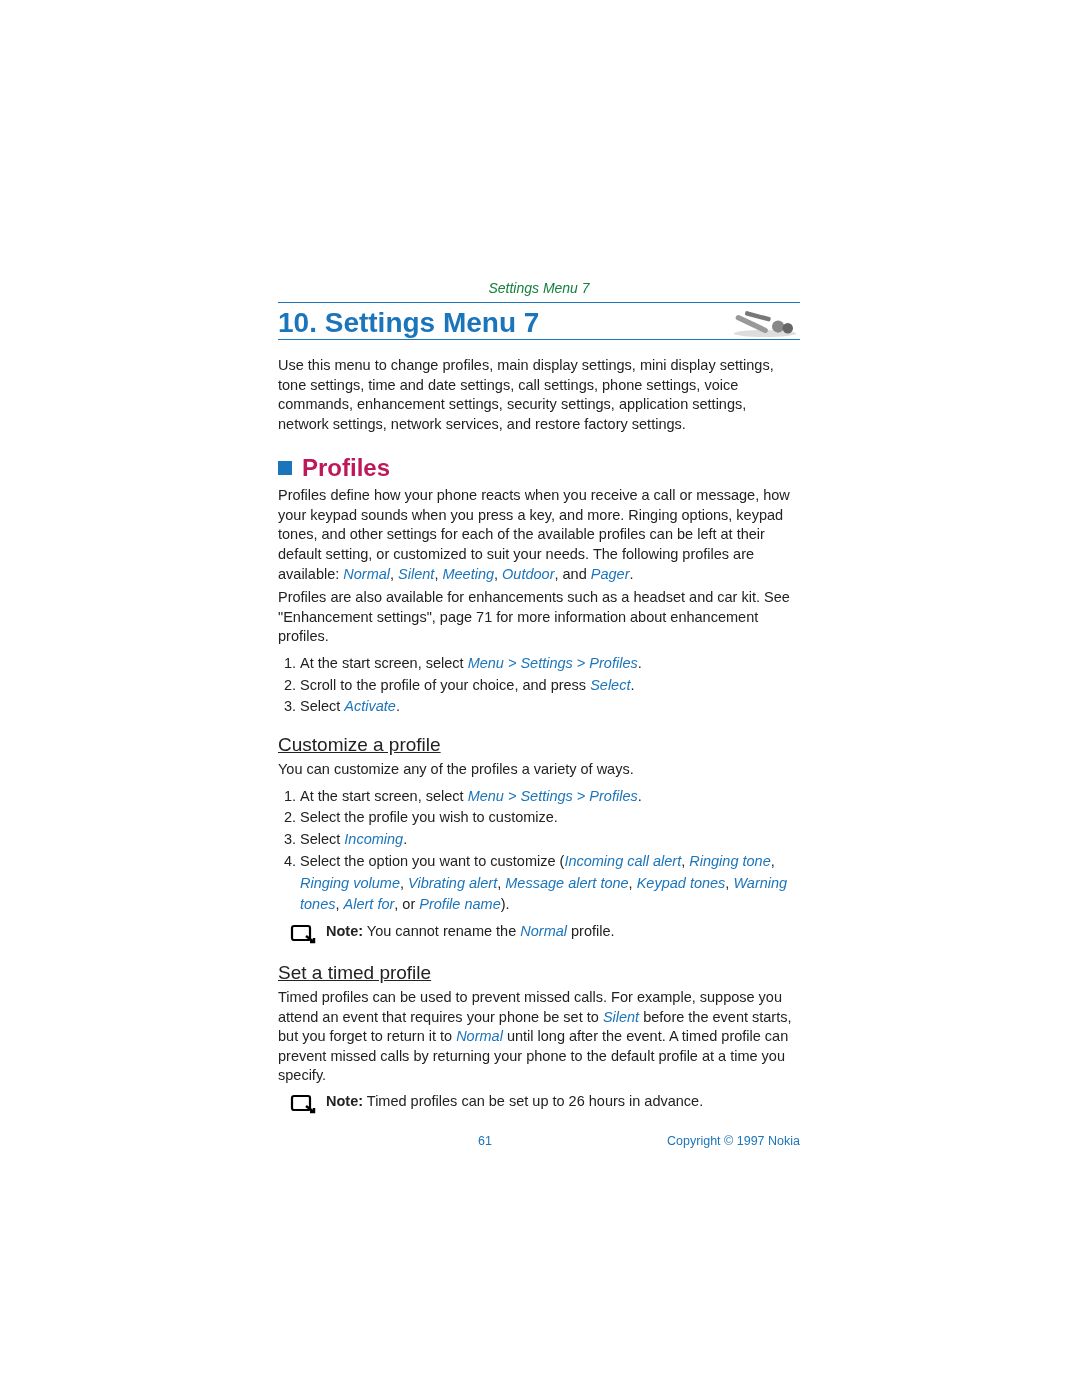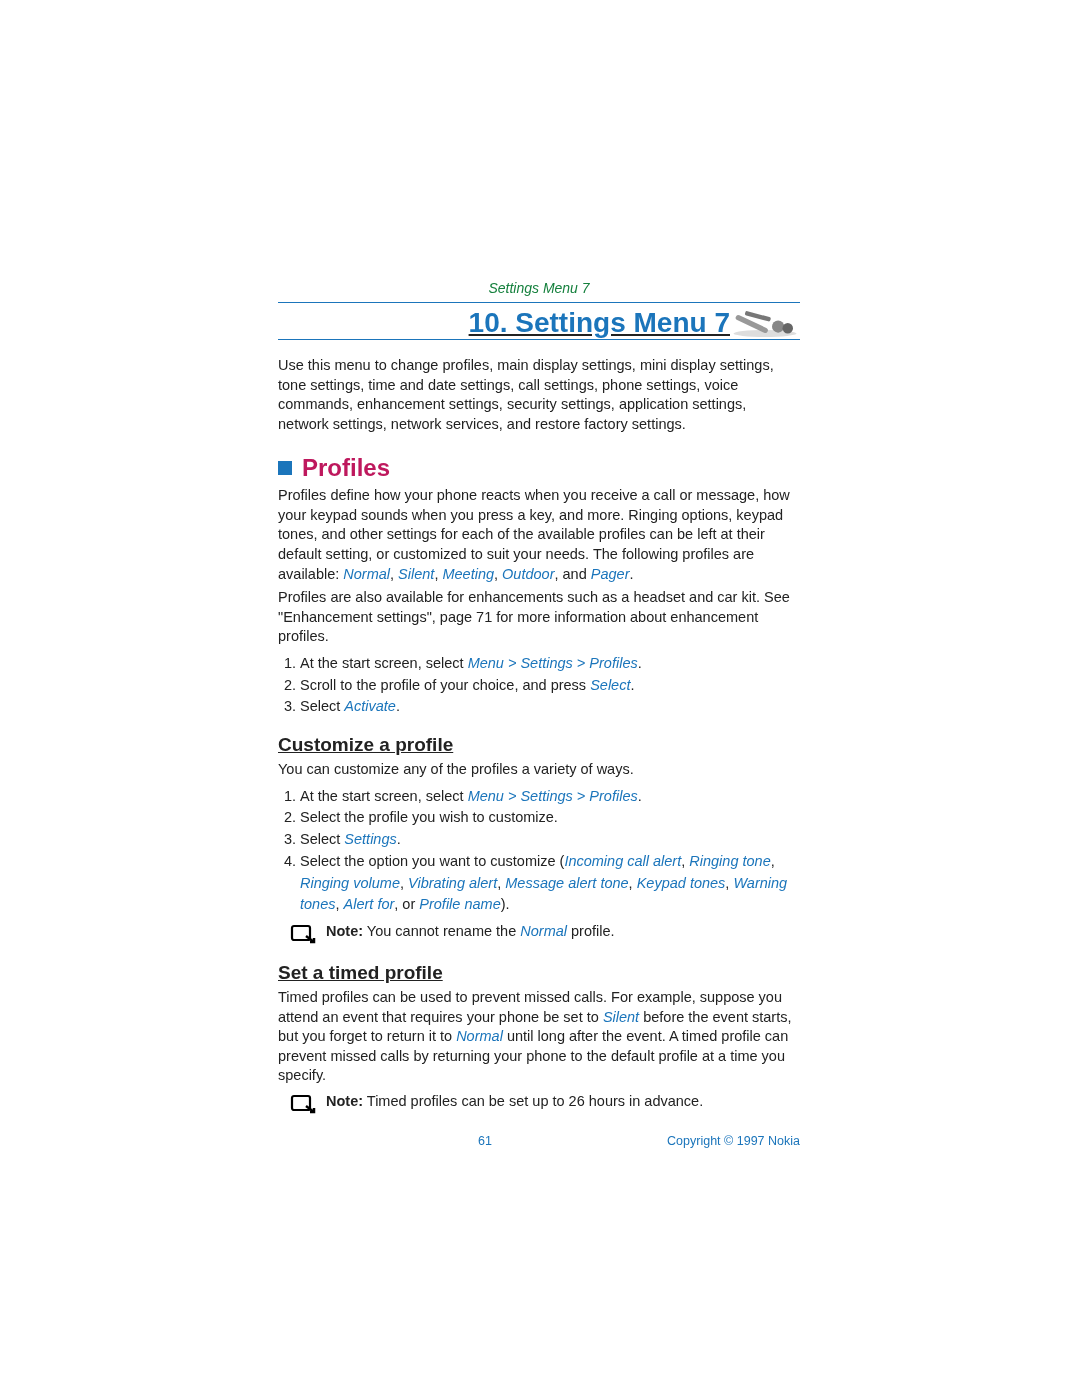--- a/index.html
+++ b/index.html
@@ -22,24 +22,23 @@
     font-size: 14px;
     margin-bottom: 6px;
   }
   .chapter-hr {
     border: none;
     border-top: 1.5px solid #1b75bb;
     margin: 0;
   }
   .chapter-row {
     display: flex;
-    justify-content: flex-end;
+    justify-content: space-between;
     align-items: center;
     padding: 4px 0 0 0;
-    text-decoration: underline;
   }
   h1.chapter {
     color: #1b75bb;
     font-size: 28px;
     font-weight: 600;
     margin: 0;
   }
   .tool-icon {
     width: 70px;
     height: 30px;
@@ -75,21 +74,21 @@
   }
   ol {
     padding-left: 22px;
     margin: 6px 0;
     font-size: 14.5px;
     line-height: 1.5;
   }
   ol li { margin: 0; }
   h3.sub {
     font-size: 19px;
-    font-weight: 700;
+    font-weight: 400;
     text-decoration: underline;
     margin: 16px 0 4px 0;
   }
   .note-row {
     display: flex;
     align-items: flex-start;
     gap: 10px;
     margin: 6px 12px;
   }
   .note-icon {
@@ -148,21 +147,21 @@
     <li><span>At the start screen, select </span><span class="blue-italic">Menu &gt; Settings &gt; Profiles</span><span>.</span></li>
     <li><span>Scroll to the profile of your choice, and press </span><span class="blue-italic">Select</span><span>.</span></li>
     <li><span>Select </span><span class="blue-italic">Activate</span><span>.</span></li>
   </ol>
 
   <h3 class="sub">Customize a profile</h3>
   <p class="body">You can customize any of the profiles a variety of ways.</p>
   <ol>
     <li><span>At the start screen, select </span><span class="blue-italic">Menu &gt; Settings &gt; Profiles</span><span>.</span></li>
     <li>Select the profile you wish to customize.</li>
-    <li><span>Select </span><span class="blue-italic">Settings</span><span>.</span></li>
+    <li><span>Select </span><span class="blue-italic">Incoming</span><span>.</span></li>
     <li><span>Select the option you want to customize (</span><span class="blue-italic">Incoming call alert</span><span>, </span><span class="blue-italic">Ringing tone</span><span>, </span><span class="blue-italic">Ringing volume</span><span>, </span><span class="blue-italic">Vibrating alert</span><span>, </span><span class="blue-italic">Message alert tone</span><span>, </span><span class="blue-italic">Keypad tones</span><span>, </span><span class="blue-italic">Warning tones</span><span>, </span><span class="blue-italic">Alert for</span><span>, or </span><span class="blue-italic">Profile name</span><span>).</span></li>
   </ol>
 
   <div class="note-row">
     <svg class="note-icon" viewBox="0 0 26 22">
       <rect x="2" y="2" width="18" height="14" rx="2" fill="none" stroke="#000" stroke-width="2.2"></rect>
       <path d="M16 12 L24 18" stroke="#000" stroke-width="2.5" fill="none"></path>
       <path d="M20 18 L24 18 L24 14" stroke="#000" stroke-width="2.5" fill="none"></path>
     </svg>
     <div class="note-text">

